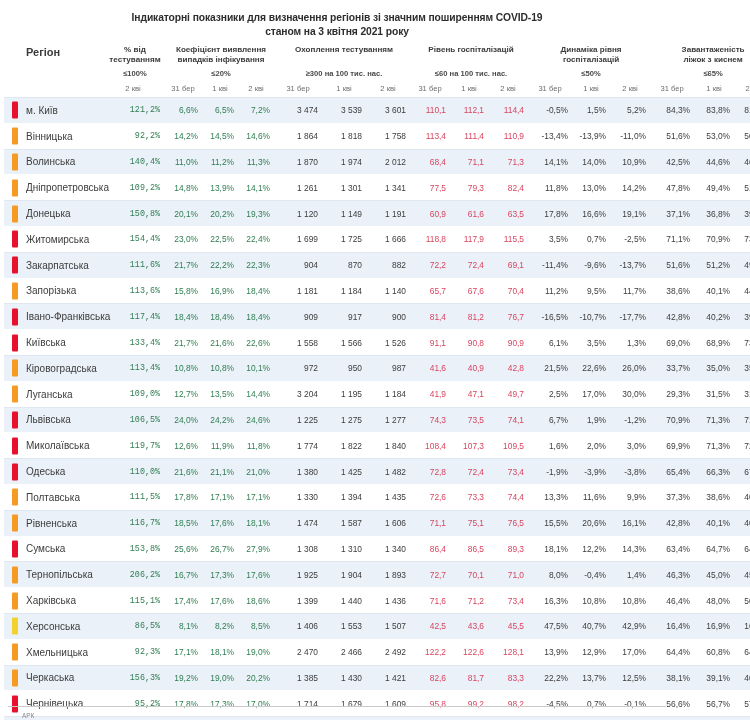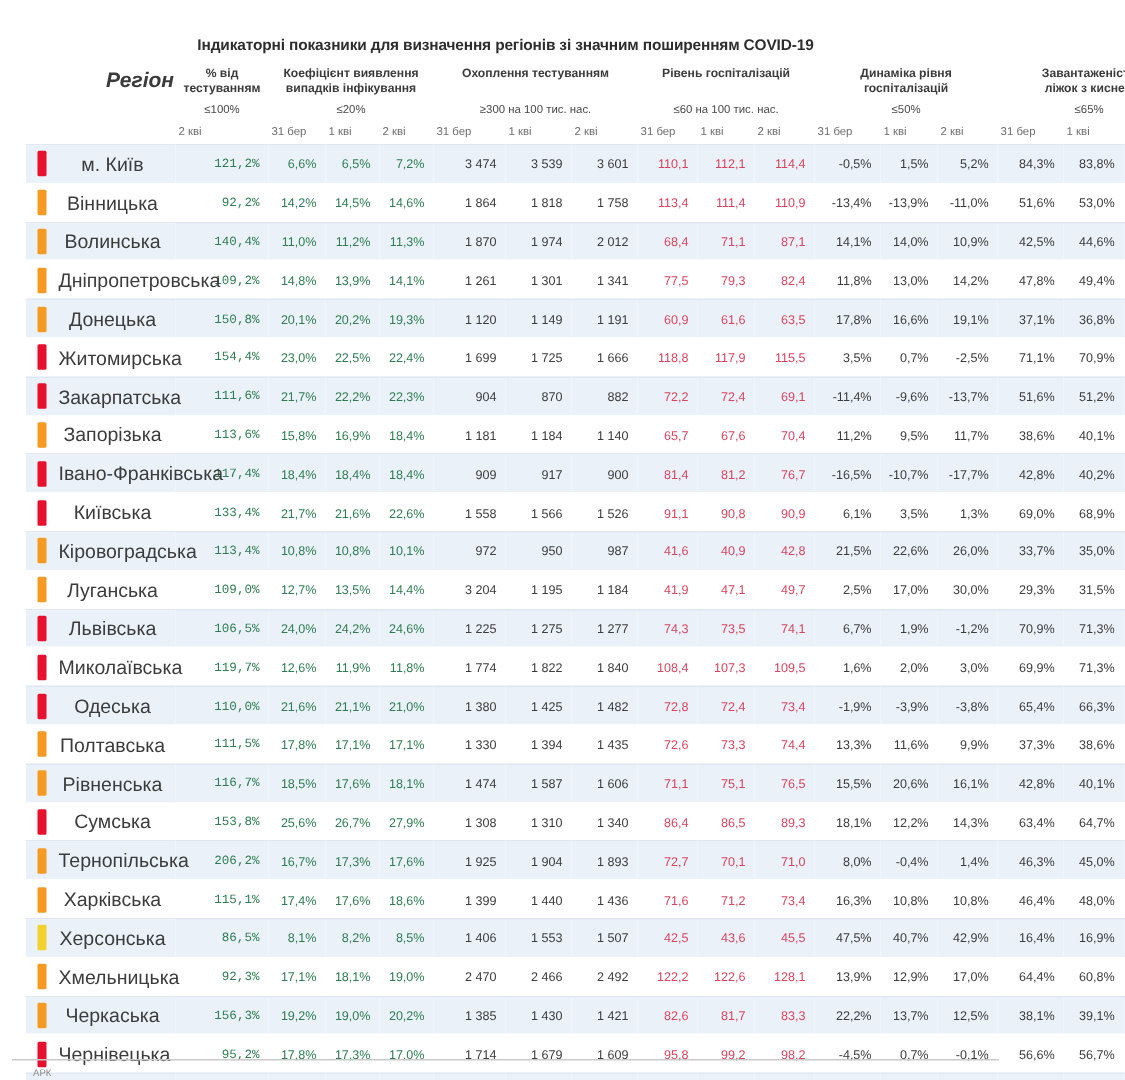--- a/index.html
+++ b/index.html
@@ -15,21 +15,21 @@
     color: #3a3a3a;
     overflow: hidden;
     position: relative;
   }
 
   .sheet {
     width: 674px;
     height: 720px;
     position: relative;
     box-sizing: border-box;
-    padding: 17px;
+    padding: 4px;
     background: #fff;
   }
 
   
   .title-block {
     text-align: center;
     padding: 7px 40px 2px 40px;
   }
   .title-line {
     font-size: 10.3px;
@@ -51,40 +51,39 @@
     text-align: center;
     font-size: 8.1px;
     font-weight: bold;
     color: #3b3b3b;
     line-height: 10px;
     vertical-align: top;
     padding: 4px 2px 2px 2px;
   }
   .hdr-thresh {
     display: block;
-    font-weight: normal;
+    font-weight: bold;
     font-size: 7.6px;
     color: #4a4a4a;
     margin-top: 4px;
     white-space: nowrap;
   }
   .hdr-region {
-    text-align: right;
-    font-size: 14px;
+    text-align: left;
+    font-size: 11px;
     font-weight: bold;
     color: #3b3b3b;
     padding-left: 22px;
     vertical-align: top;
     padding-top: 5px;
-    font-style: italic;
   }
   .hdr-date-row td {
     font-size: 7.6px;
     color: #6d6d6d;
-    text-align: left;
+    text-align: center;
     padding: 3px 6px 4px 2px;
     font-weight: normal;
     white-space: nowrap;
   }
   .hdr-date-row td.first-col { text-align: left; }
 
   
   tr.data-row { height: 25.8px; }
   tr.data-row.alt { background: #eaf1f8; }
   tr.data-row.plain { background: #ffffff; }
@@ -93,22 +92,22 @@
     font-size: 8.4px;
     text-align: right;
     padding: 0 6px 0 2px;
     white-space: nowrap;
     border-top: 1px solid #ffffff;
   }
   tr.data-row.alt td.cell { border-top: 1px solid #dfe8f2; }
 
   td.region-cell {
     position: relative;
-    text-align: center;
-    font-size: 13px;
+    text-align: left;
+    font-size: 10px;
     color: #3c3c3c;
     padding-left: 22px;
     white-space: nowrap;
   }
   .flag {
     position: absolute;
     left: 8px;
     top: 50%;
     transform: translateY(-50%);
     width: 6px;
@@ -139,20 +138,21 @@
     color: #8a8a8a;
   }
 </style>
 </head>
 <body>
 
 <div class="sheet">
 
   <div class="title-block">
     <div class="title-line">Індикаторні показники для визначення регіонів зі значним поширенням COVID-19</div>
+    <div class="title-line">станом на 3 квітня 2021 року</div>
   </div>
 
   <table class="grid">
     <colgroup>
       <col style="width:100px">
       <col style="width:62px">
       <col style="width:38px">
         <col style="width:36px">
         <col style="width:36px">
       <col style="width:48px">
@@ -280,21 +280,21 @@
           <td class="cell region-cell"><span class="flag" style="background: rgb(245, 154, 35);"></span><span>Волинська</span></td>
           <td class="cell v-green pct-col">140,4%</td>
           <td class="cell v-green">11,0%</td>
           <td class="cell v-green">11,2%</td>
           <td class="cell v-green">11,3%</td>
           <td class="cell v-dark">1 870</td>
           <td class="cell v-dark">1 974</td>
           <td class="cell v-dark">2 012</td>
           <td class="cell v-red">68,4</td>
           <td class="cell v-red">71,1</td>
-          <td class="cell v-red">87,1</td>
+          <td class="cell v-red">71,3</td>
           <td class="cell v-dark">14,1%</td>
           <td class="cell v-dark">14,0%</td>
           <td class="cell v-dark">10,9%</td>
           <td class="cell v-dark">42,5%</td>
           <td class="cell v-dark">44,6%</td>
           <td class="cell v-dark">46,4%</td>
         </tr>
         <tr class="data-row plain">
           <td class="cell region-cell"><span class="flag" style="background: rgb(245, 154, 35);"></span><span>Дніпропетровська</span></td>
           <td class="cell v-green pct-col">109,2%</td>

